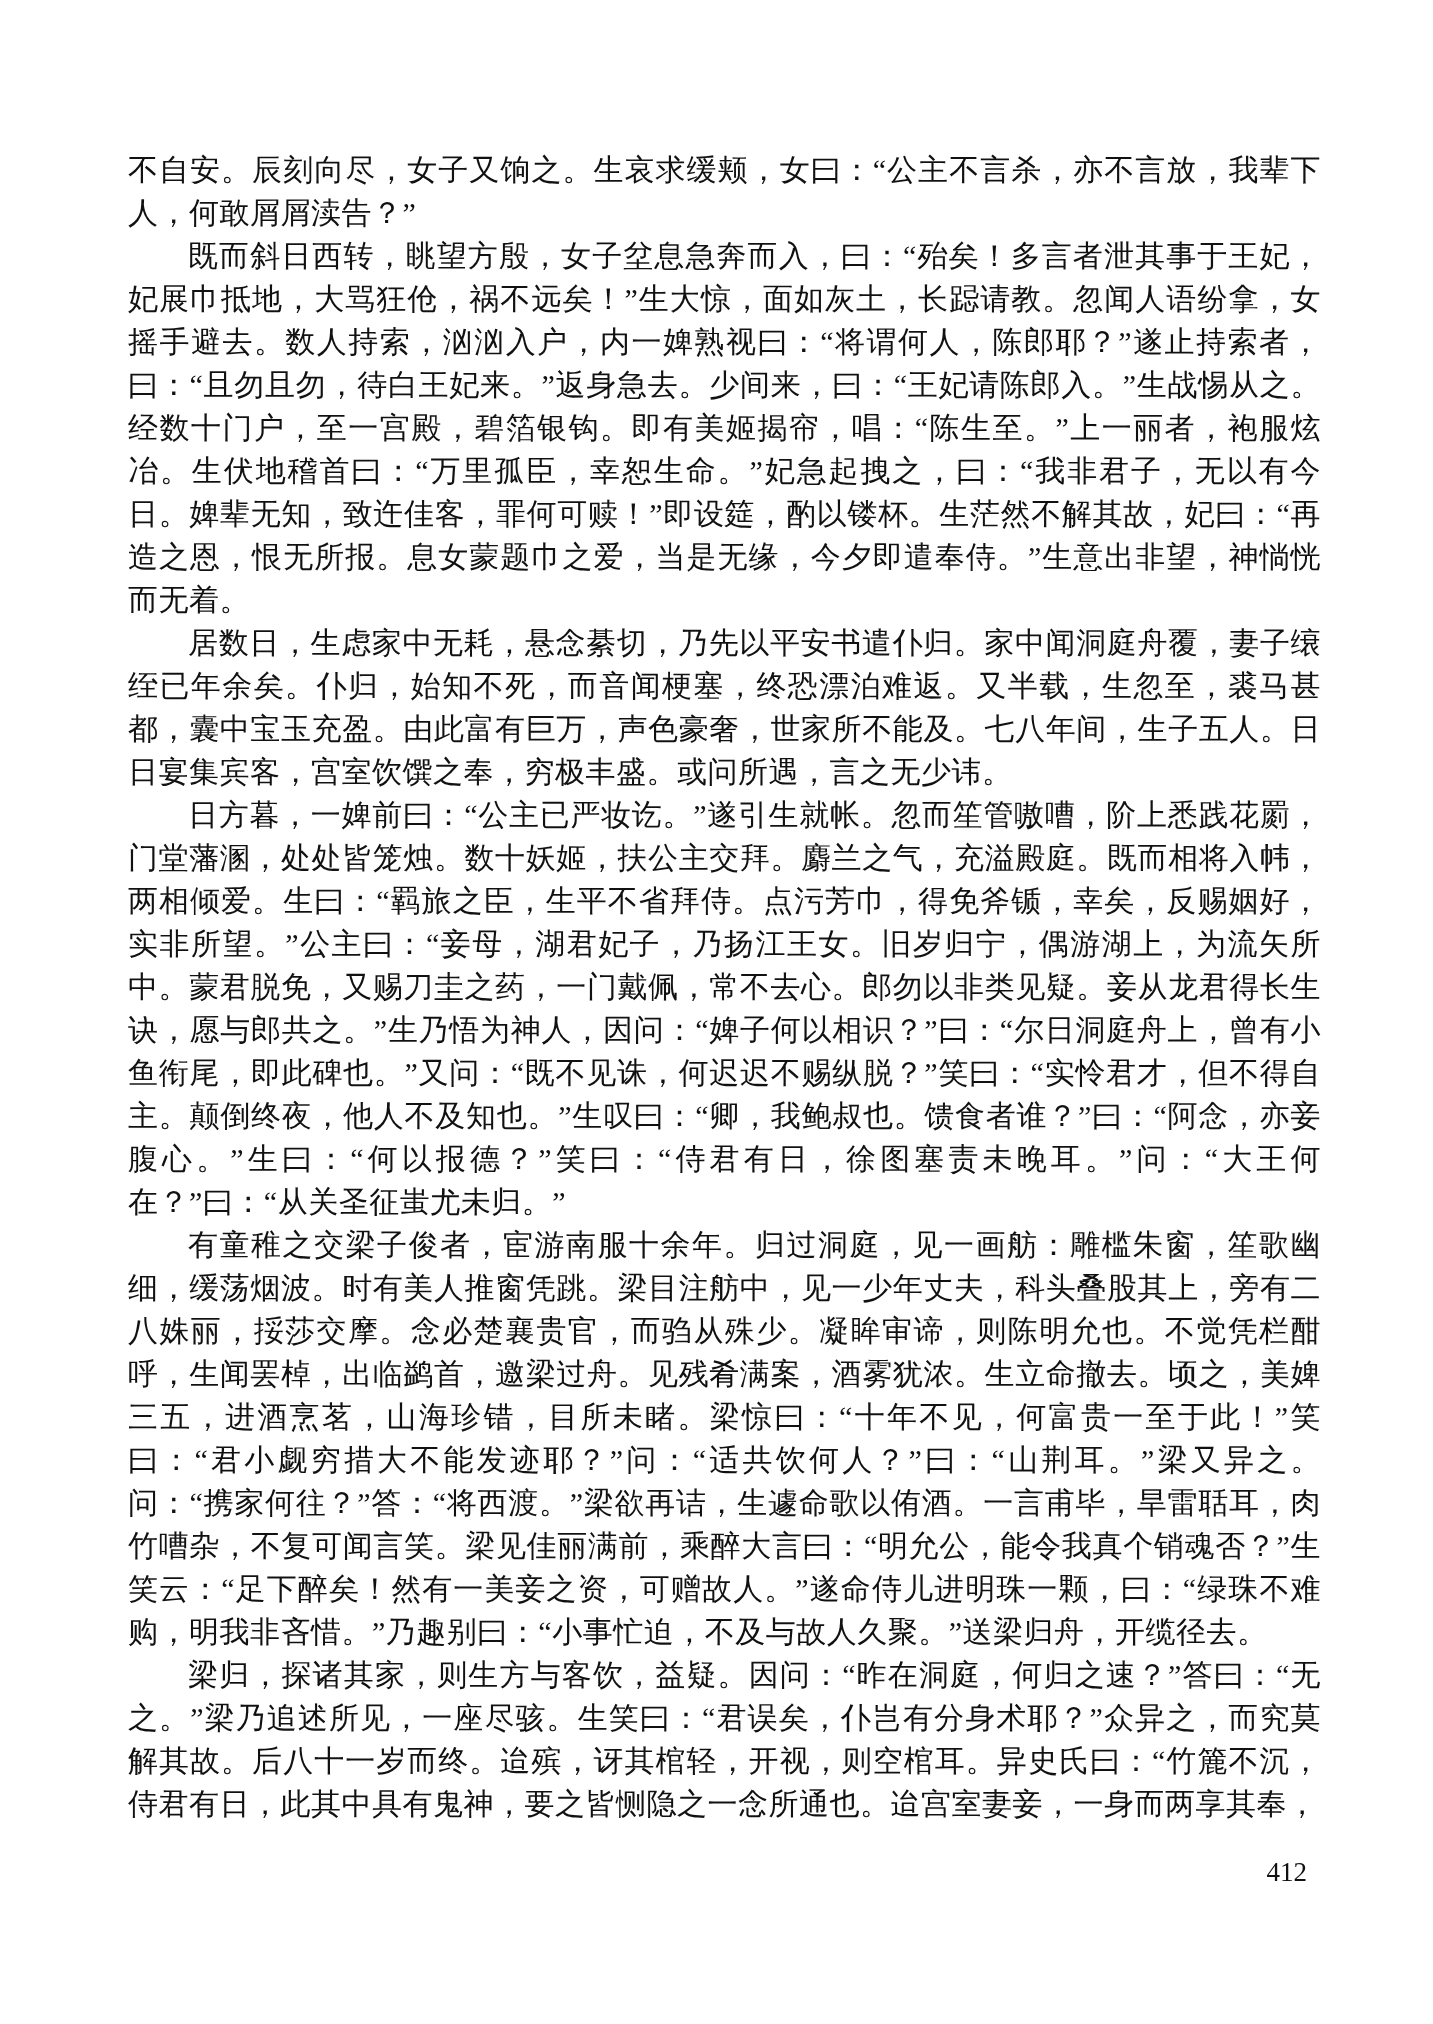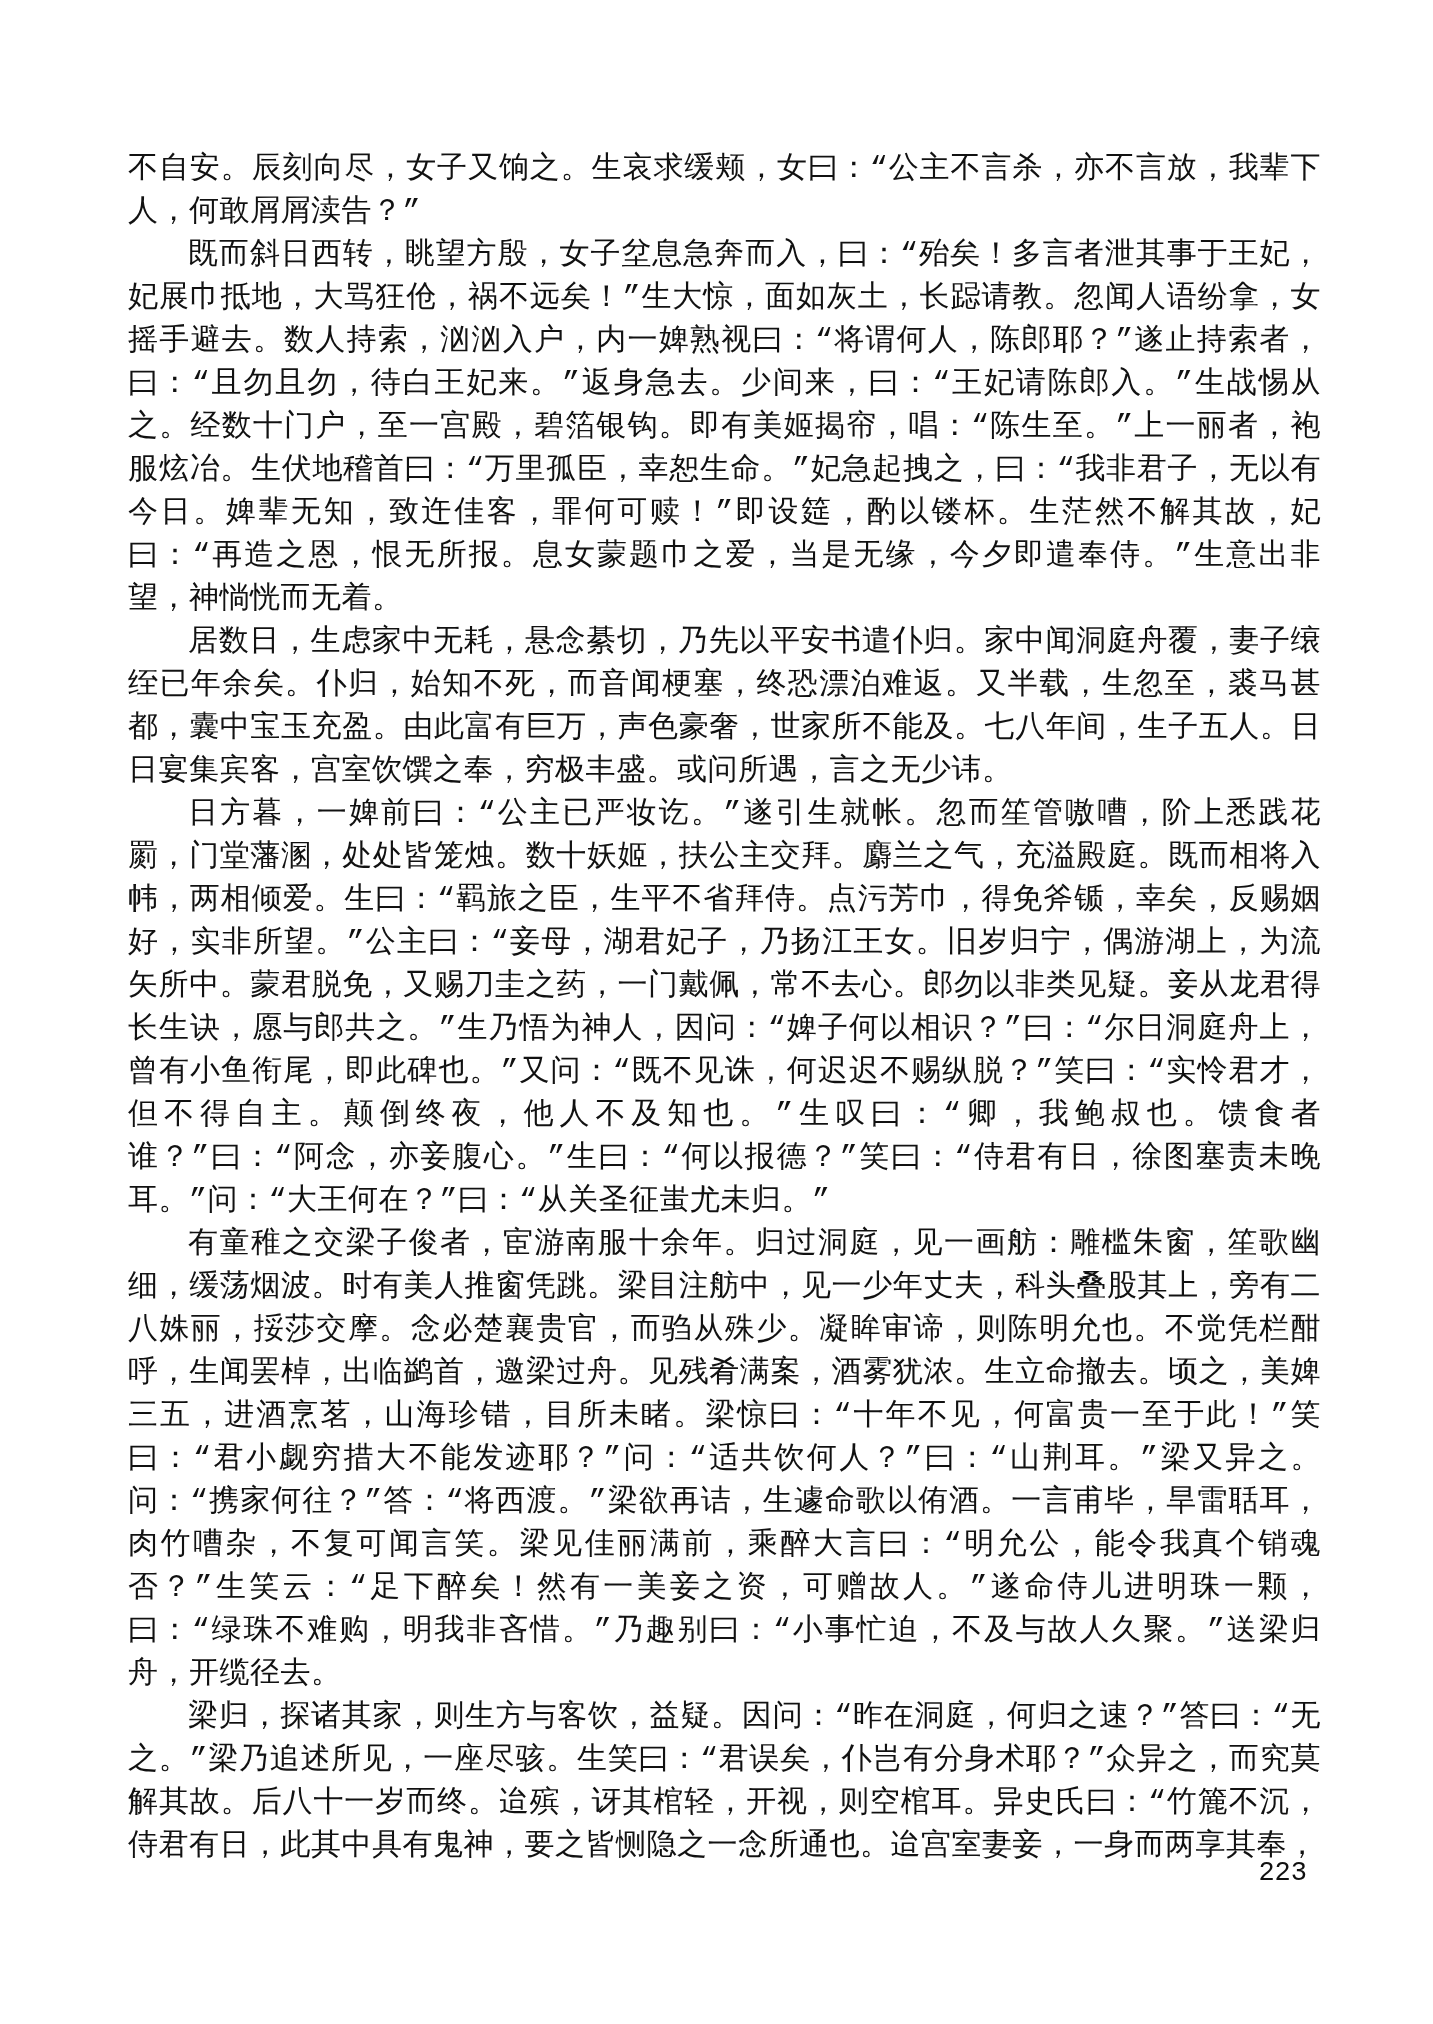--- a/index.html
+++ b/index.html
@@ -5,21 +5,21 @@
   html, body {
     margin: 0;
     padding: 0;
     background: #ffffff;
   }
   .page {
     position: relative;
     width: 1433px;
     height: 2024px;
     background: #ffffff;
-    font-family: Liberation Mono, monospace;
+    font-family: Liberation Serif, serif;
     color: #111111;
     overflow: hidden;
   }
   .text-block {
     position: absolute;
     left: 128px;
     top: 148px;
     width: 1193px;
     font-size: 30px;
     line-height: 43px;
@@ -47,14 +47,14 @@
 
 <div class="page">
   <div class="text-block">
     <p class="para no-indent">不自安。辰刻向尽，女子又饷之。生哀求缓颊，女曰：“公主不言杀，亦不言放，我辈下人，何敢屑屑渎告？”</p>
     <p class="para">既而斜日西转，眺望方殷，女子坌息急奔而入，曰：“殆矣！多言者泄其事于王妃，妃展巾抵地，大骂狂伧，祸不远矣！”生大惊，面如灰土，长跽请教。忽闻人语纷拿，女摇手避去。数人持索，汹汹入户，内一婢熟视曰：“将谓何人，陈郎耶？”遂止持索者，曰：“且勿且勿，待白王妃来。”返身急去。少间来，曰：“王妃请陈郎入。”生战惕从之。经数十门户，至一宫殿，碧箔银钩。即有美姬揭帘，唱：“陈生至。”上一丽者，袍服炫冶。生伏地稽首曰：“万里孤臣，幸恕生命。”妃急起拽之，曰：“我非君子，无以有今日。婢辈无知，致迕佳客，罪何可赎！”即设筵，酌以镂杯。生茫然不解其故，妃曰：“再造之恩，恨无所报。息女蒙题巾之爱，当是无缘，今夕即遣奉侍。”生意出非望，神惝恍而无着。</p>
     <p class="para">居数日，生虑家中无耗，悬念綦切，乃先以平安书遣仆归。家中闻洞庭舟覆，妻子缞绖已年余矣。仆归，始知不死，而音闻梗塞，终恐漂泊难返。又半载，生忽至，裘马甚都，囊中宝玉充盈。由此富有巨万，声色豪奢，世家所不能及。七八年间，生子五人。日日宴集宾客，宫室饮馔之奉，穷极丰盛。或问所遇，言之无少讳。</p>
     <p class="para">日方暮，一婢前曰：“公主已严妆讫。”遂引生就帐。忽而笙管嗷嘈，阶上悉践花罽，门堂藩溷，处处皆笼烛。数十妖姬，扶公主交拜。麝兰之气，充溢殿庭。既而相将入帏，两相倾爱。生曰：“羁旅之臣，生平不省拜侍。点污芳巾，得免斧锧，幸矣，反赐姻好，实非所望。”公主曰：“妾母，湖君妃子，乃扬江王女。旧岁归宁，偶游湖上，为流矢所中。蒙君脱免，又赐刀圭之药，一门戴佩，常不去心。郎勿以非类见疑。妾从龙君得长生诀，愿与郎共之。”生乃悟为神人，因问：“婢子何以相识？”曰：“尔日洞庭舟上，曾有小鱼衔尾，即此碑也。”又问：“既不见诛，何迟迟不赐纵脱？”笑曰：“实怜君才，但不得自主。颠倒终夜，他人不及知也。”生叹曰：“卿，我鲍叔也。馈食者谁？”曰：“阿念，亦妾腹心。”生曰：“何以报德？”笑曰：“侍君有日，徐图塞责未晚耳。”问：“大王何在？”曰：“从关圣征蚩尤未归。”</p>
     <p class="para">有童稚之交梁子俊者，宦游南服十余年。归过洞庭，见一画舫：雕槛朱窗，笙歌幽细，缓荡烟波。时有美人推窗凭跳。梁目注舫中，见一少年丈夫，科头叠股其上，旁有二八姝丽，挼莎交摩。念必楚襄贵官，而驺从殊少。凝眸审谛，则陈明允也。不觉凭栏酣呼，生闻罢棹，出临鹢首，邀梁过舟。见残肴满案，酒雾犹浓。生立命撤去。顷之，美婢三五，进酒烹茗，山海珍错，目所未睹。梁惊曰：“十年不见，何富贵一至于此！”笑曰：“君小觑穷措大不能发迹耶？”问：“适共饮何人？”曰：“山荆耳。”梁又异之。问：“携家何往？”答：“将西渡。”梁欲再诘，生遽命歌以侑酒。一言甫毕，旱雷聒耳，肉竹嘈杂，不复可闻言笑。梁见佳丽满前，乘醉大言曰：“明允公，能令我真个销魂否？”生笑云：“足下醉矣！然有一美妾之资，可赠故人。”遂命侍儿进明珠一颗，曰：“绿珠不难购，明我非吝惜。”乃趣别曰：“小事忙迫，不及与故人久聚。”送梁归舟，开缆径去。</p>
     <p class="para">梁归，探诸其家，则生方与客饮，益疑。因问：“昨在洞庭，何归之速？”答曰：“无之。”梁乃追述所见，一座尽骇。生笑曰：“君误矣，仆岂有分身术耶？”众异之，而究莫解其故。后八十一岁而终。迨殡，讶其棺轻，开视，则空棺耳。异史氏曰：“竹簏不沉，侍君有日，此其中具有鬼神，要之皆恻隐之一念所通也。迨宫室妻妾，一身而两享其奉，</p>
   </div>
-  <div class="page-number">223</div>
+  <div class="page-number">412</div>
 </div>
 
 </body></html>

